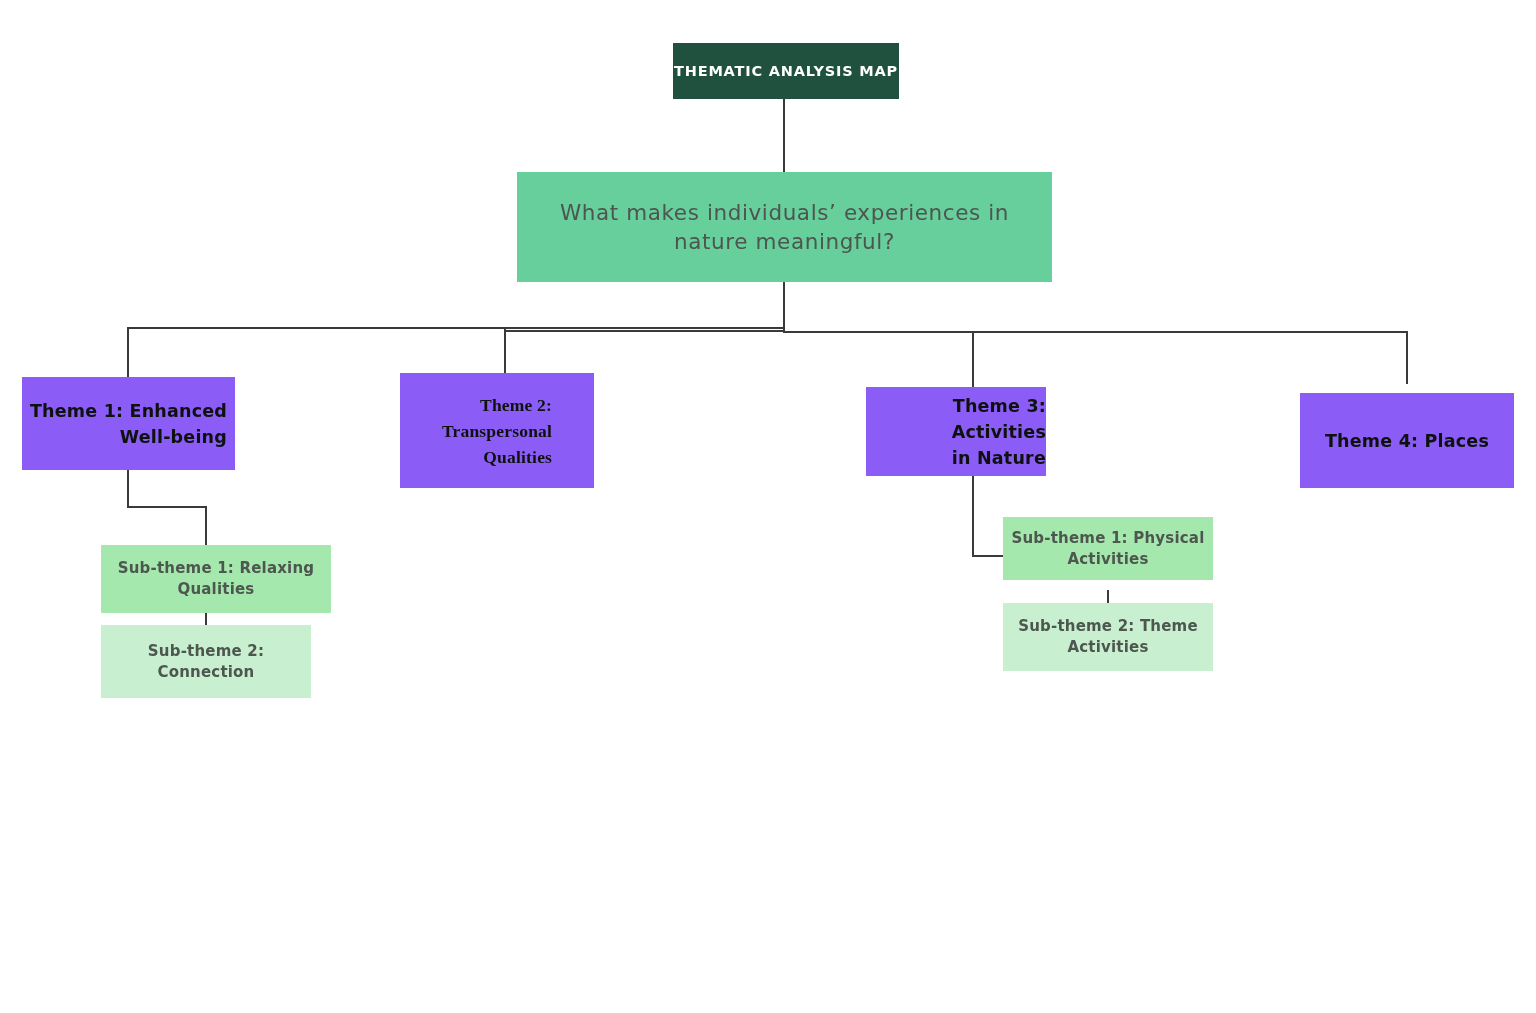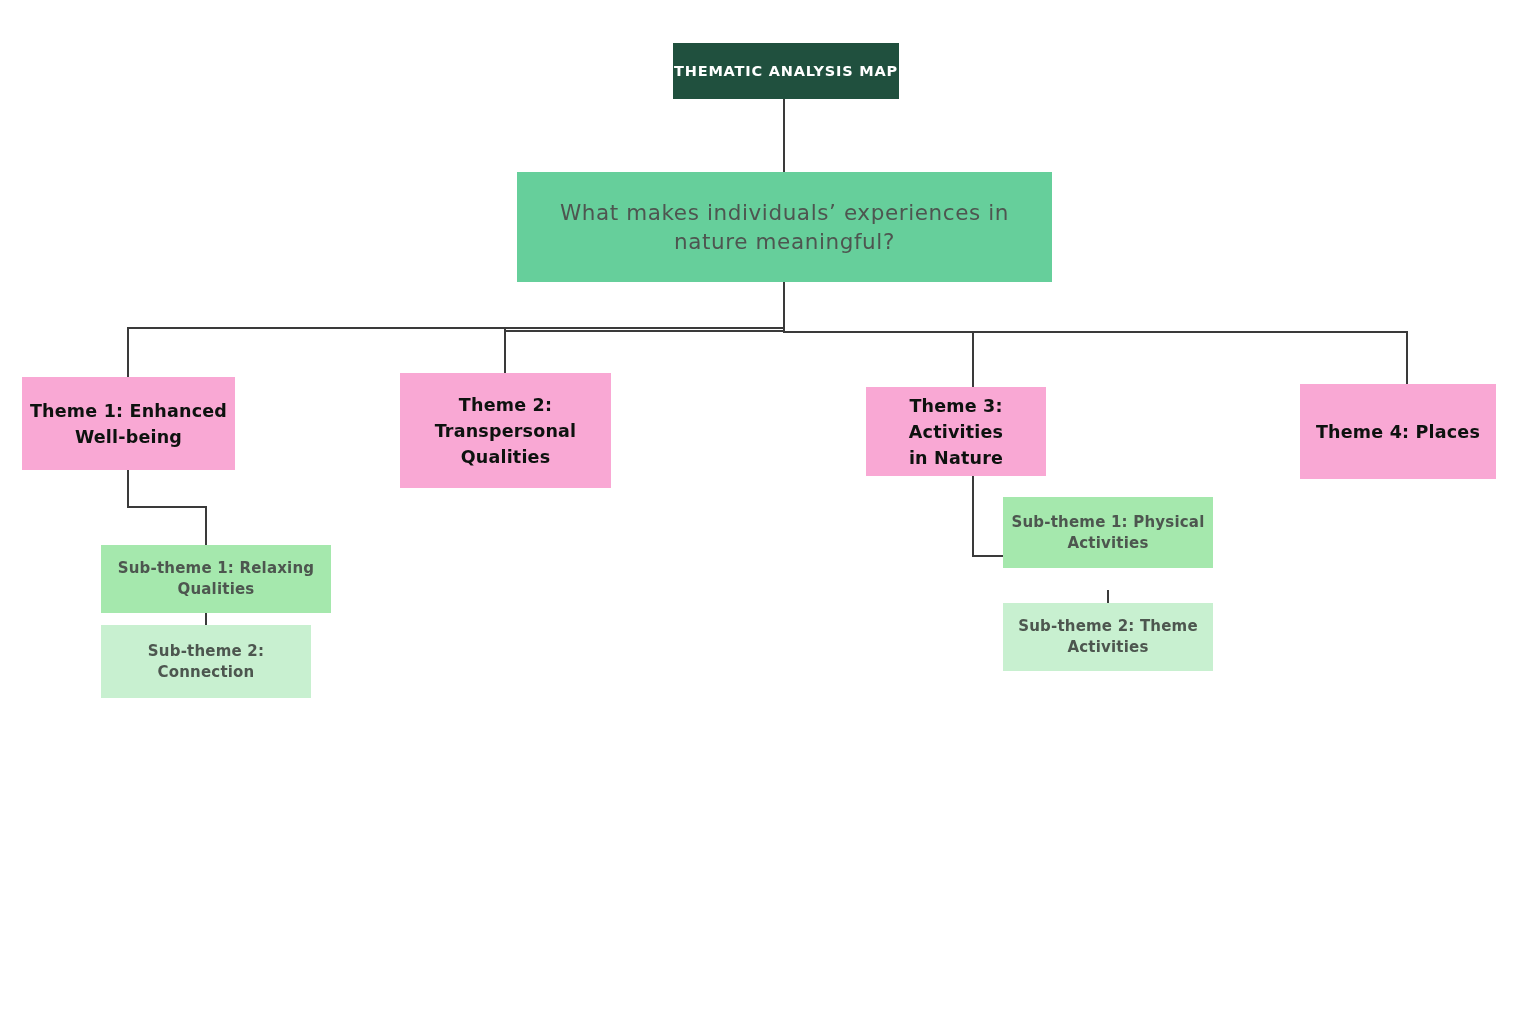--- a/index.html
+++ b/index.html
@@ -36,43 +36,44 @@
   }
   .question-node {
     left: 517px; top: 172px; width: 535px; height: 110px;
     background: #66cf9b;
     color: #4e5550;
     font-size: 21.5px;
     letter-spacing: 0.6px;
     line-height: 29px;
   }
   .theme-node {
-    background: #f9a8d4;
+    background: #8b5cf6;
     color: #0d120f;
     font-size: 17.5px;
     font-weight: 600;
     line-height: 26px;
     letter-spacing: 0.2px;
+    text-align: right;
   }
   .theme-1 { left: 22px;   top: 377px; width: 213px; height: 93px; }
-  .theme-2 { left: 400px;  top: 373px; width: 211px; height: 115px; }
+  .theme-2 { left: 400px;  top: 373px; width: 194px; height: 115px; font-family: Liberation Serif, serif; }
   .theme-3 { left: 866px;  top: 387px; width: 180px; height: 89px; }
-  .theme-4 { left: 1300px; top: 384px; width: 196px; height: 95px; }
+  .theme-4 { left: 1300px; top: 393px; width: 214px; height: 95px; }
   .sub-node {
     color: #4d564f;
     font-size: 15px;
     font-weight: 600;
     line-height: 21px;
     letter-spacing: 0.2px;
   }
   .sub-level-1 { background: #a5e8ad; }
   .sub-level-2 { background: #c8f0d0; }
   .sub-1a { left: 101px;  top: 545px; width: 230px; height: 68px; }
   .sub-1b { left: 101px;  top: 625px; width: 210px; height: 73px; }
-  .sub-3a { left: 1003px; top: 497px; width: 210px; height: 71px; }
+  .sub-3a { left: 1003px; top: 517px; width: 210px; height: 63px; }
   .sub-3b { left: 1003px; top: 603px; width: 210px; height: 68px; }
   .line {
     position: absolute;
     background: #3a3a3a;
   }
 </style>
 </head>
 <body>
 
 <div id="canvas">

